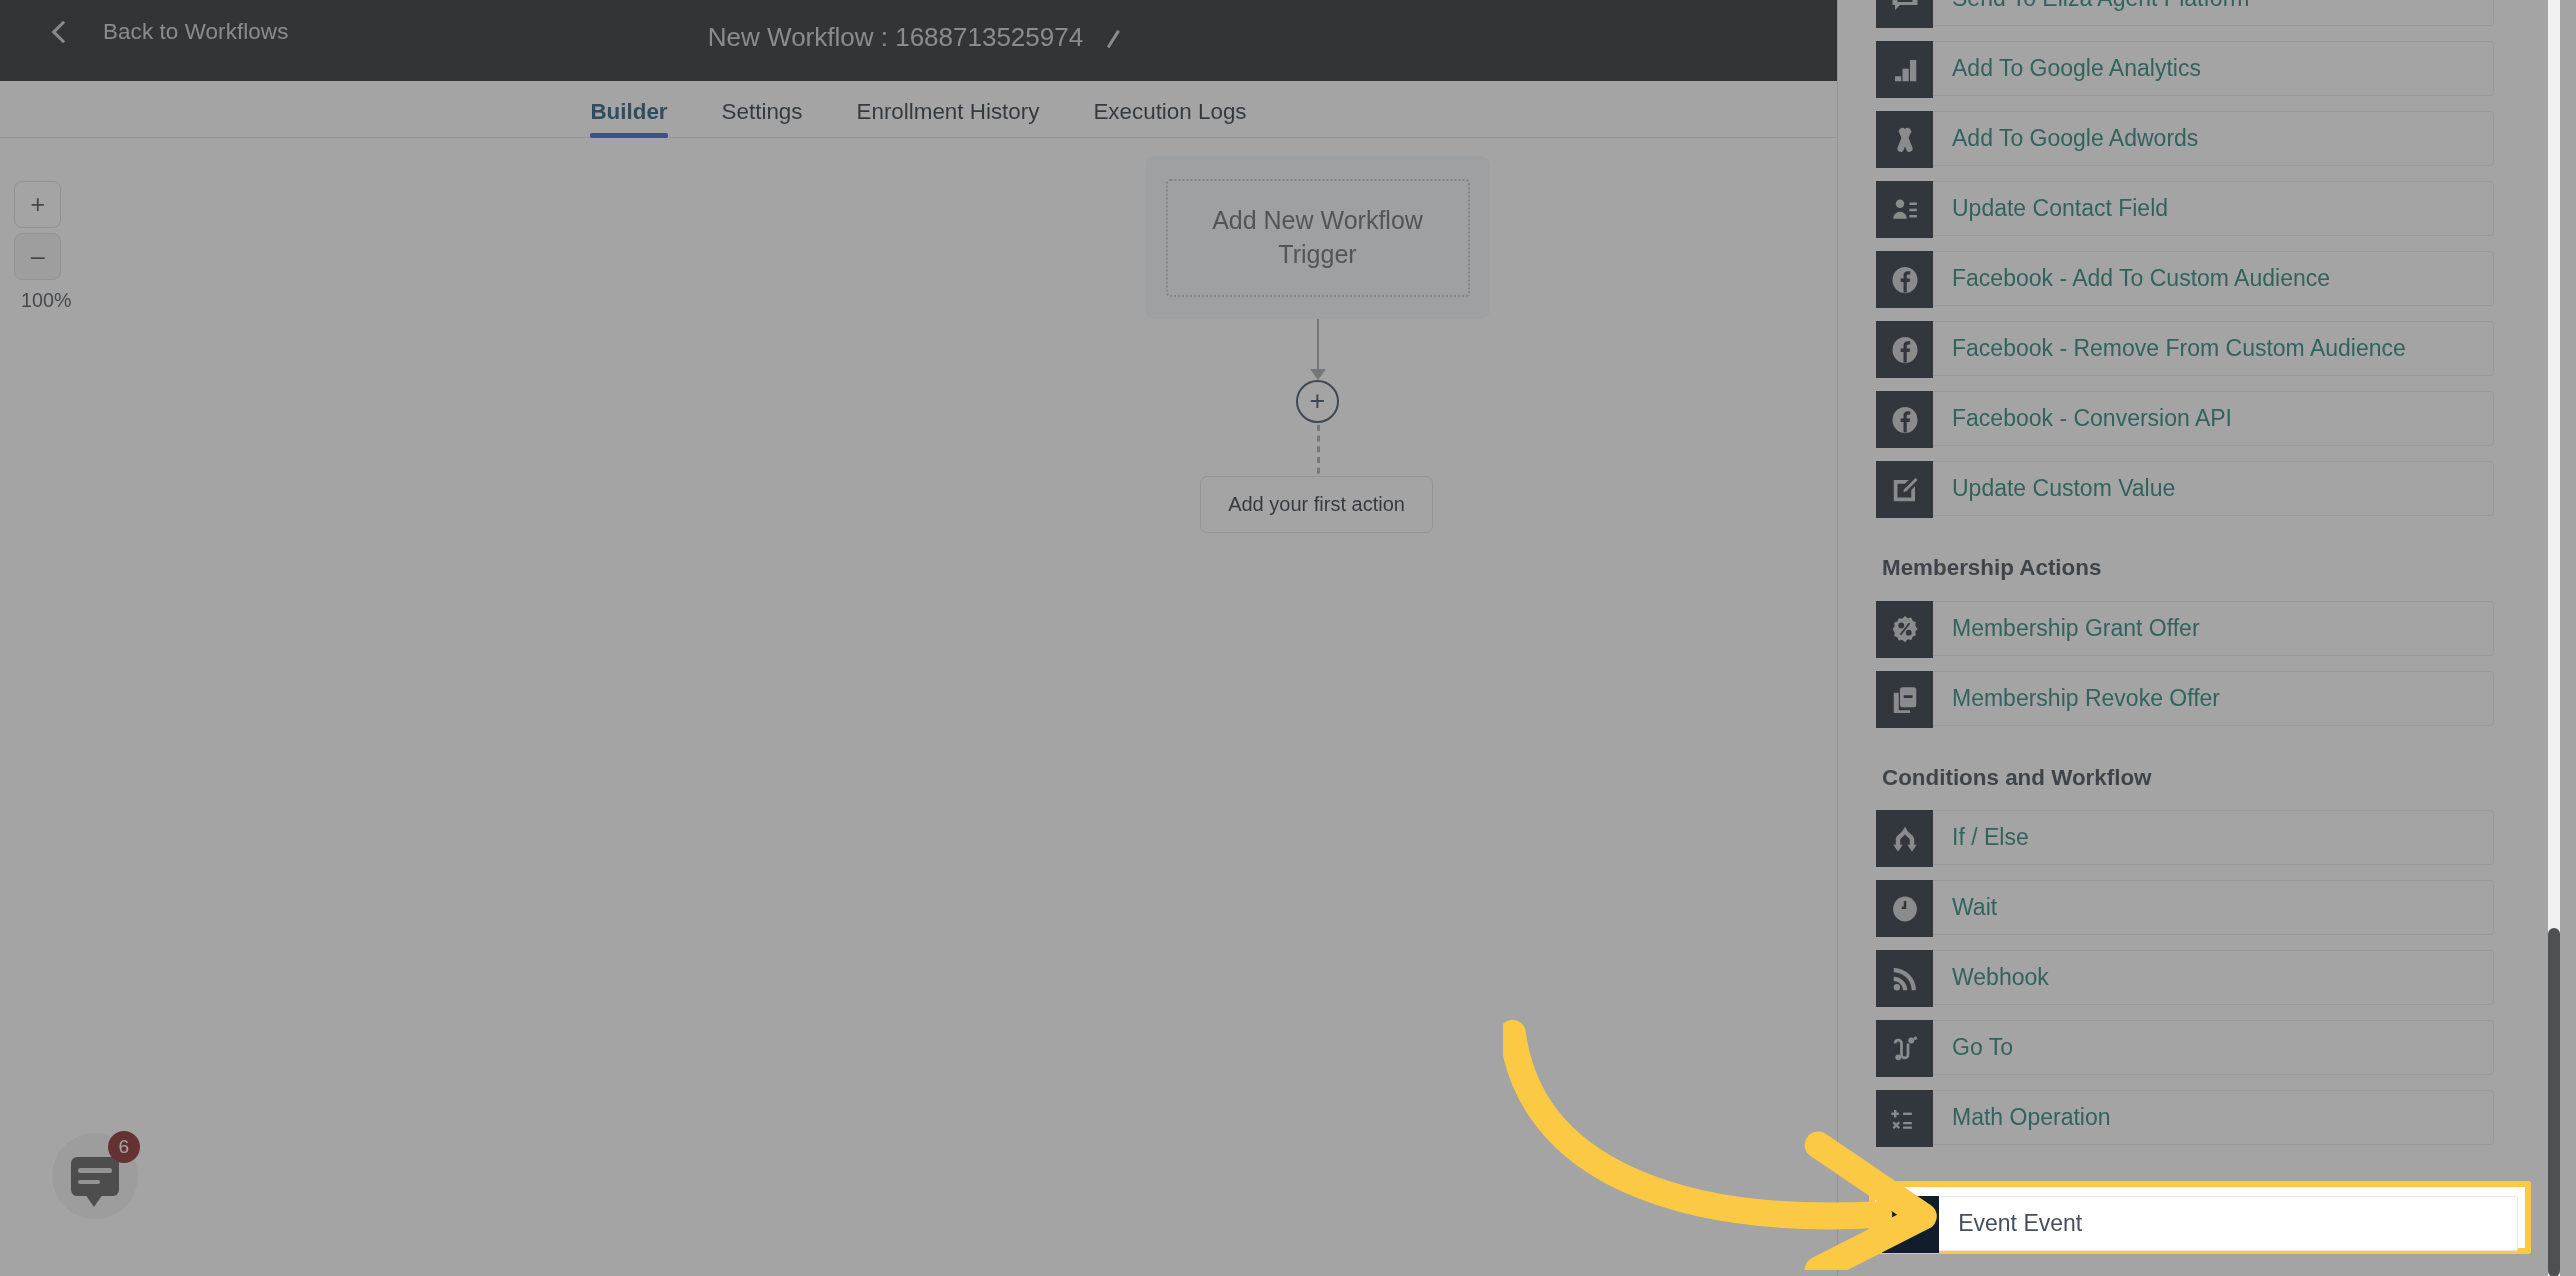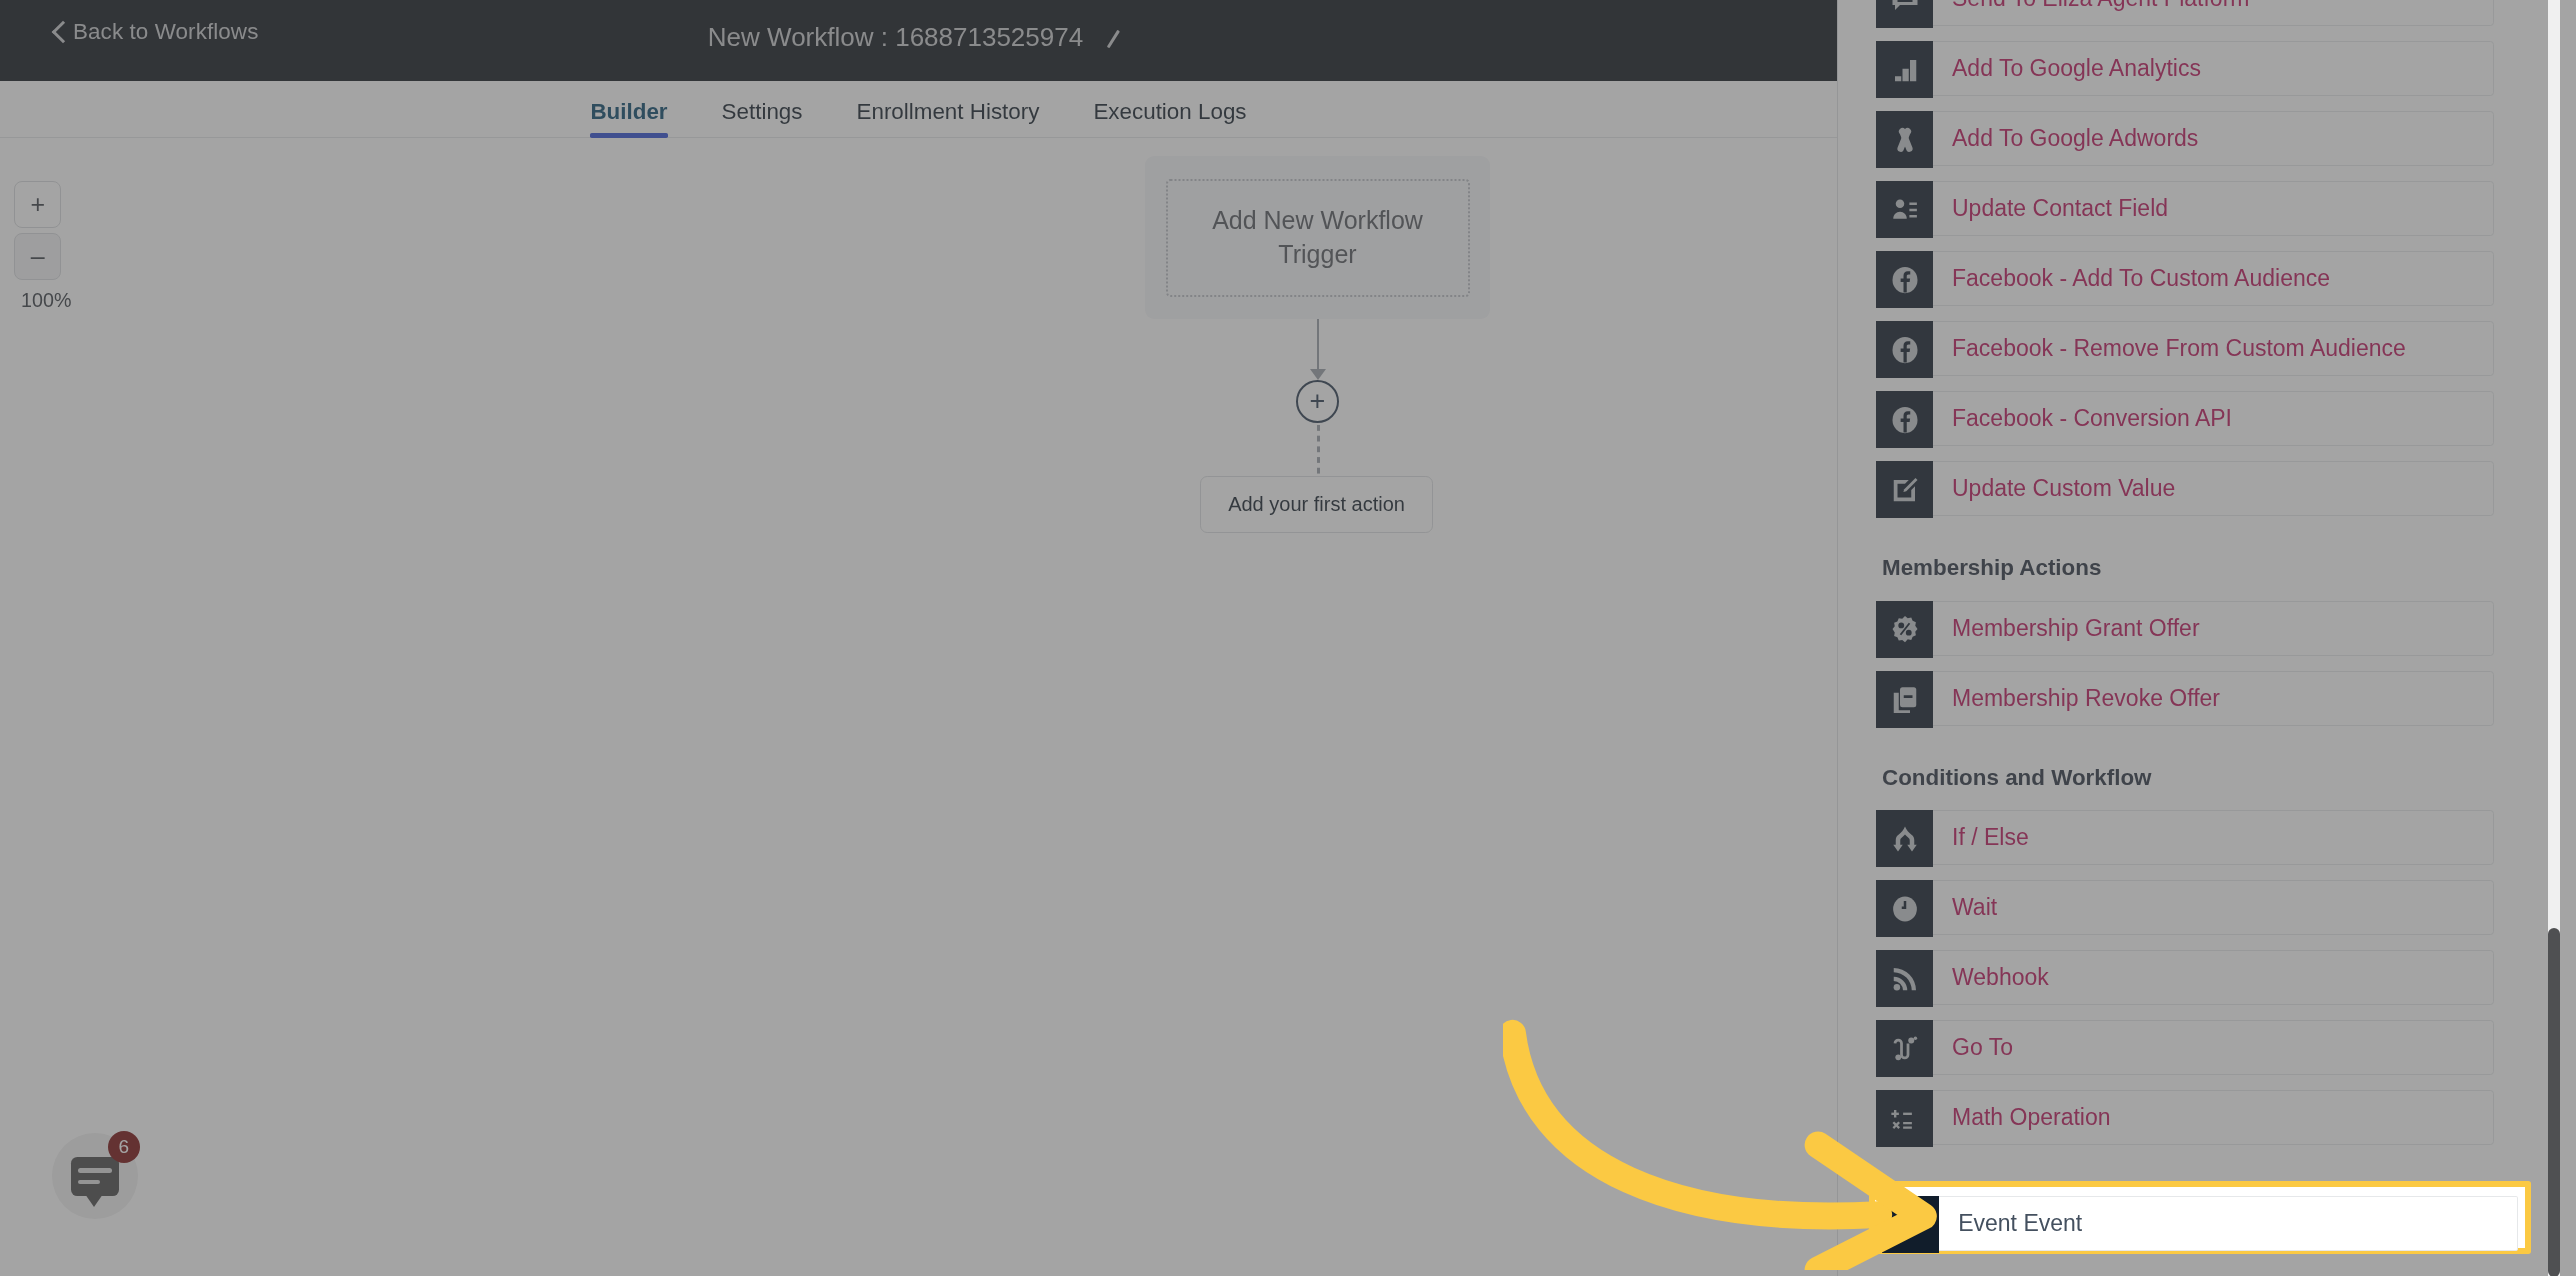--- a/index.html
+++ b/index.html
@@ -18,21 +18,21 @@
     position: absolute; left: 0; top: 0; width: 1837px; height: 1276px;
     background: #ffffff;
   }
   #topbar {
     position: absolute; left: 0; top: 0; width: 1837px; height: 81px;
     background: #12171f;
     display: flex; align-items: center;
   }
   #back-link {
     position: absolute; left: 55px; top: 0; height: 64px;
-    display: flex; align-items: center; gap: 2px;
+    display: flex; align-items: center; gap: 32px;
     color: #c9cbcd; font-size: 22.4px; letter-spacing: 0.1px;
     cursor: pointer;
   }
   .chev-left {
     width: 16px; height: 16px; border-left: 3.1px solid #c9cbcd; border-bottom: 3.1px solid #c9cbcd;
     transform: rotate(45deg); display: inline-block; margin-top: 0.9px;
   }
   #wf-title-wrap {
     position: absolute; left: 0; top: 0; width: 1837px; height: 75px;
     display: flex; align-items: center; justify-content: center; gap: 23px;
@@ -171,21 +171,21 @@
     display: flex; align-items: center; background: #ffffff;
     cursor: pointer;
   }
   .action-ico {
     position: absolute; left: -0.9px; top: -0.9px; width: 57px; height: 57px;
     background: #111d2b; display: flex; align-items: center; justify-content: center;
     flex: none;
   }
   .action-ico svg { width: 30px; height: 30px; fill: #c7cbcf; }
   .action-label {
-    margin-left: 75px; font-size: 23px; color: #be185d; white-space: nowrap;
+    margin-left: 75px; font-size: 23px; color: #0f766e; white-space: nowrap;
   }
 
   
   #highlight-box {
     position: absolute; left: 32px; top: 1181px; width: 662px; height: 73px;
     border: 6.3px solid #fbc943; background: #ffffff; border-radius: 2.7px;
     z-index: 10;
   }
   #highlight-row {
     position: absolute; left: 7.2px; top: 9px; right: 7.2px; height: 55px;

